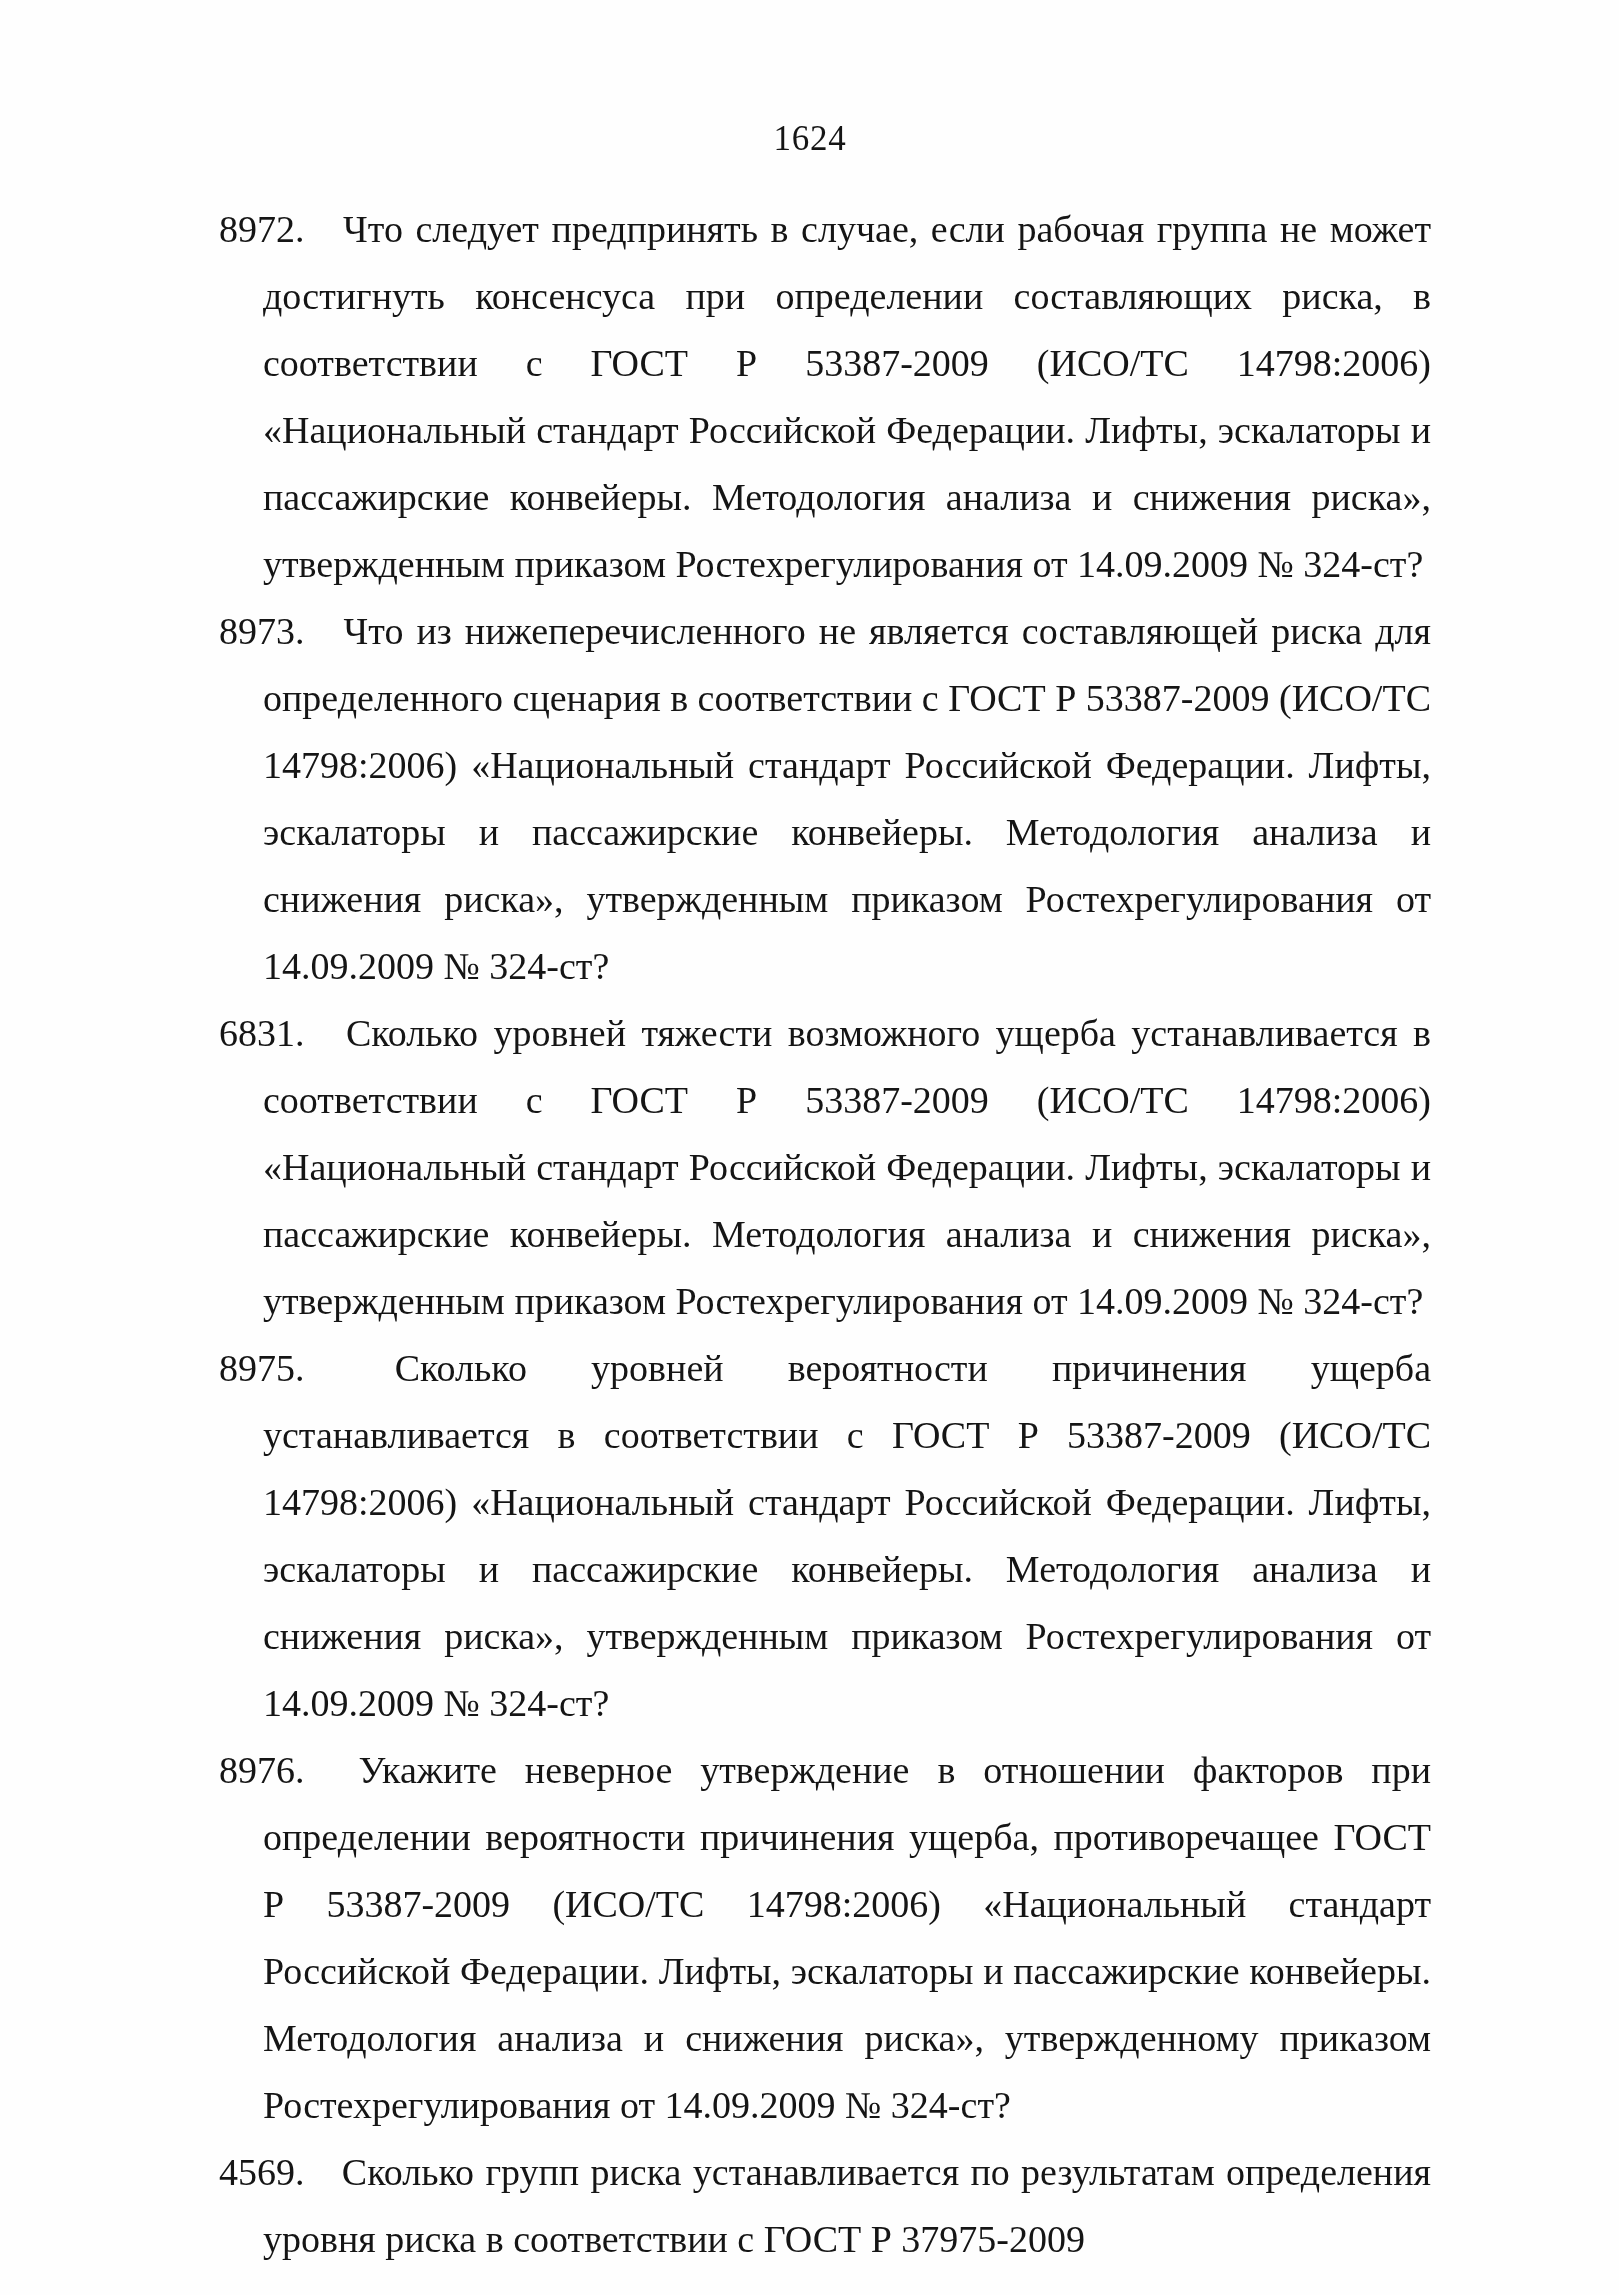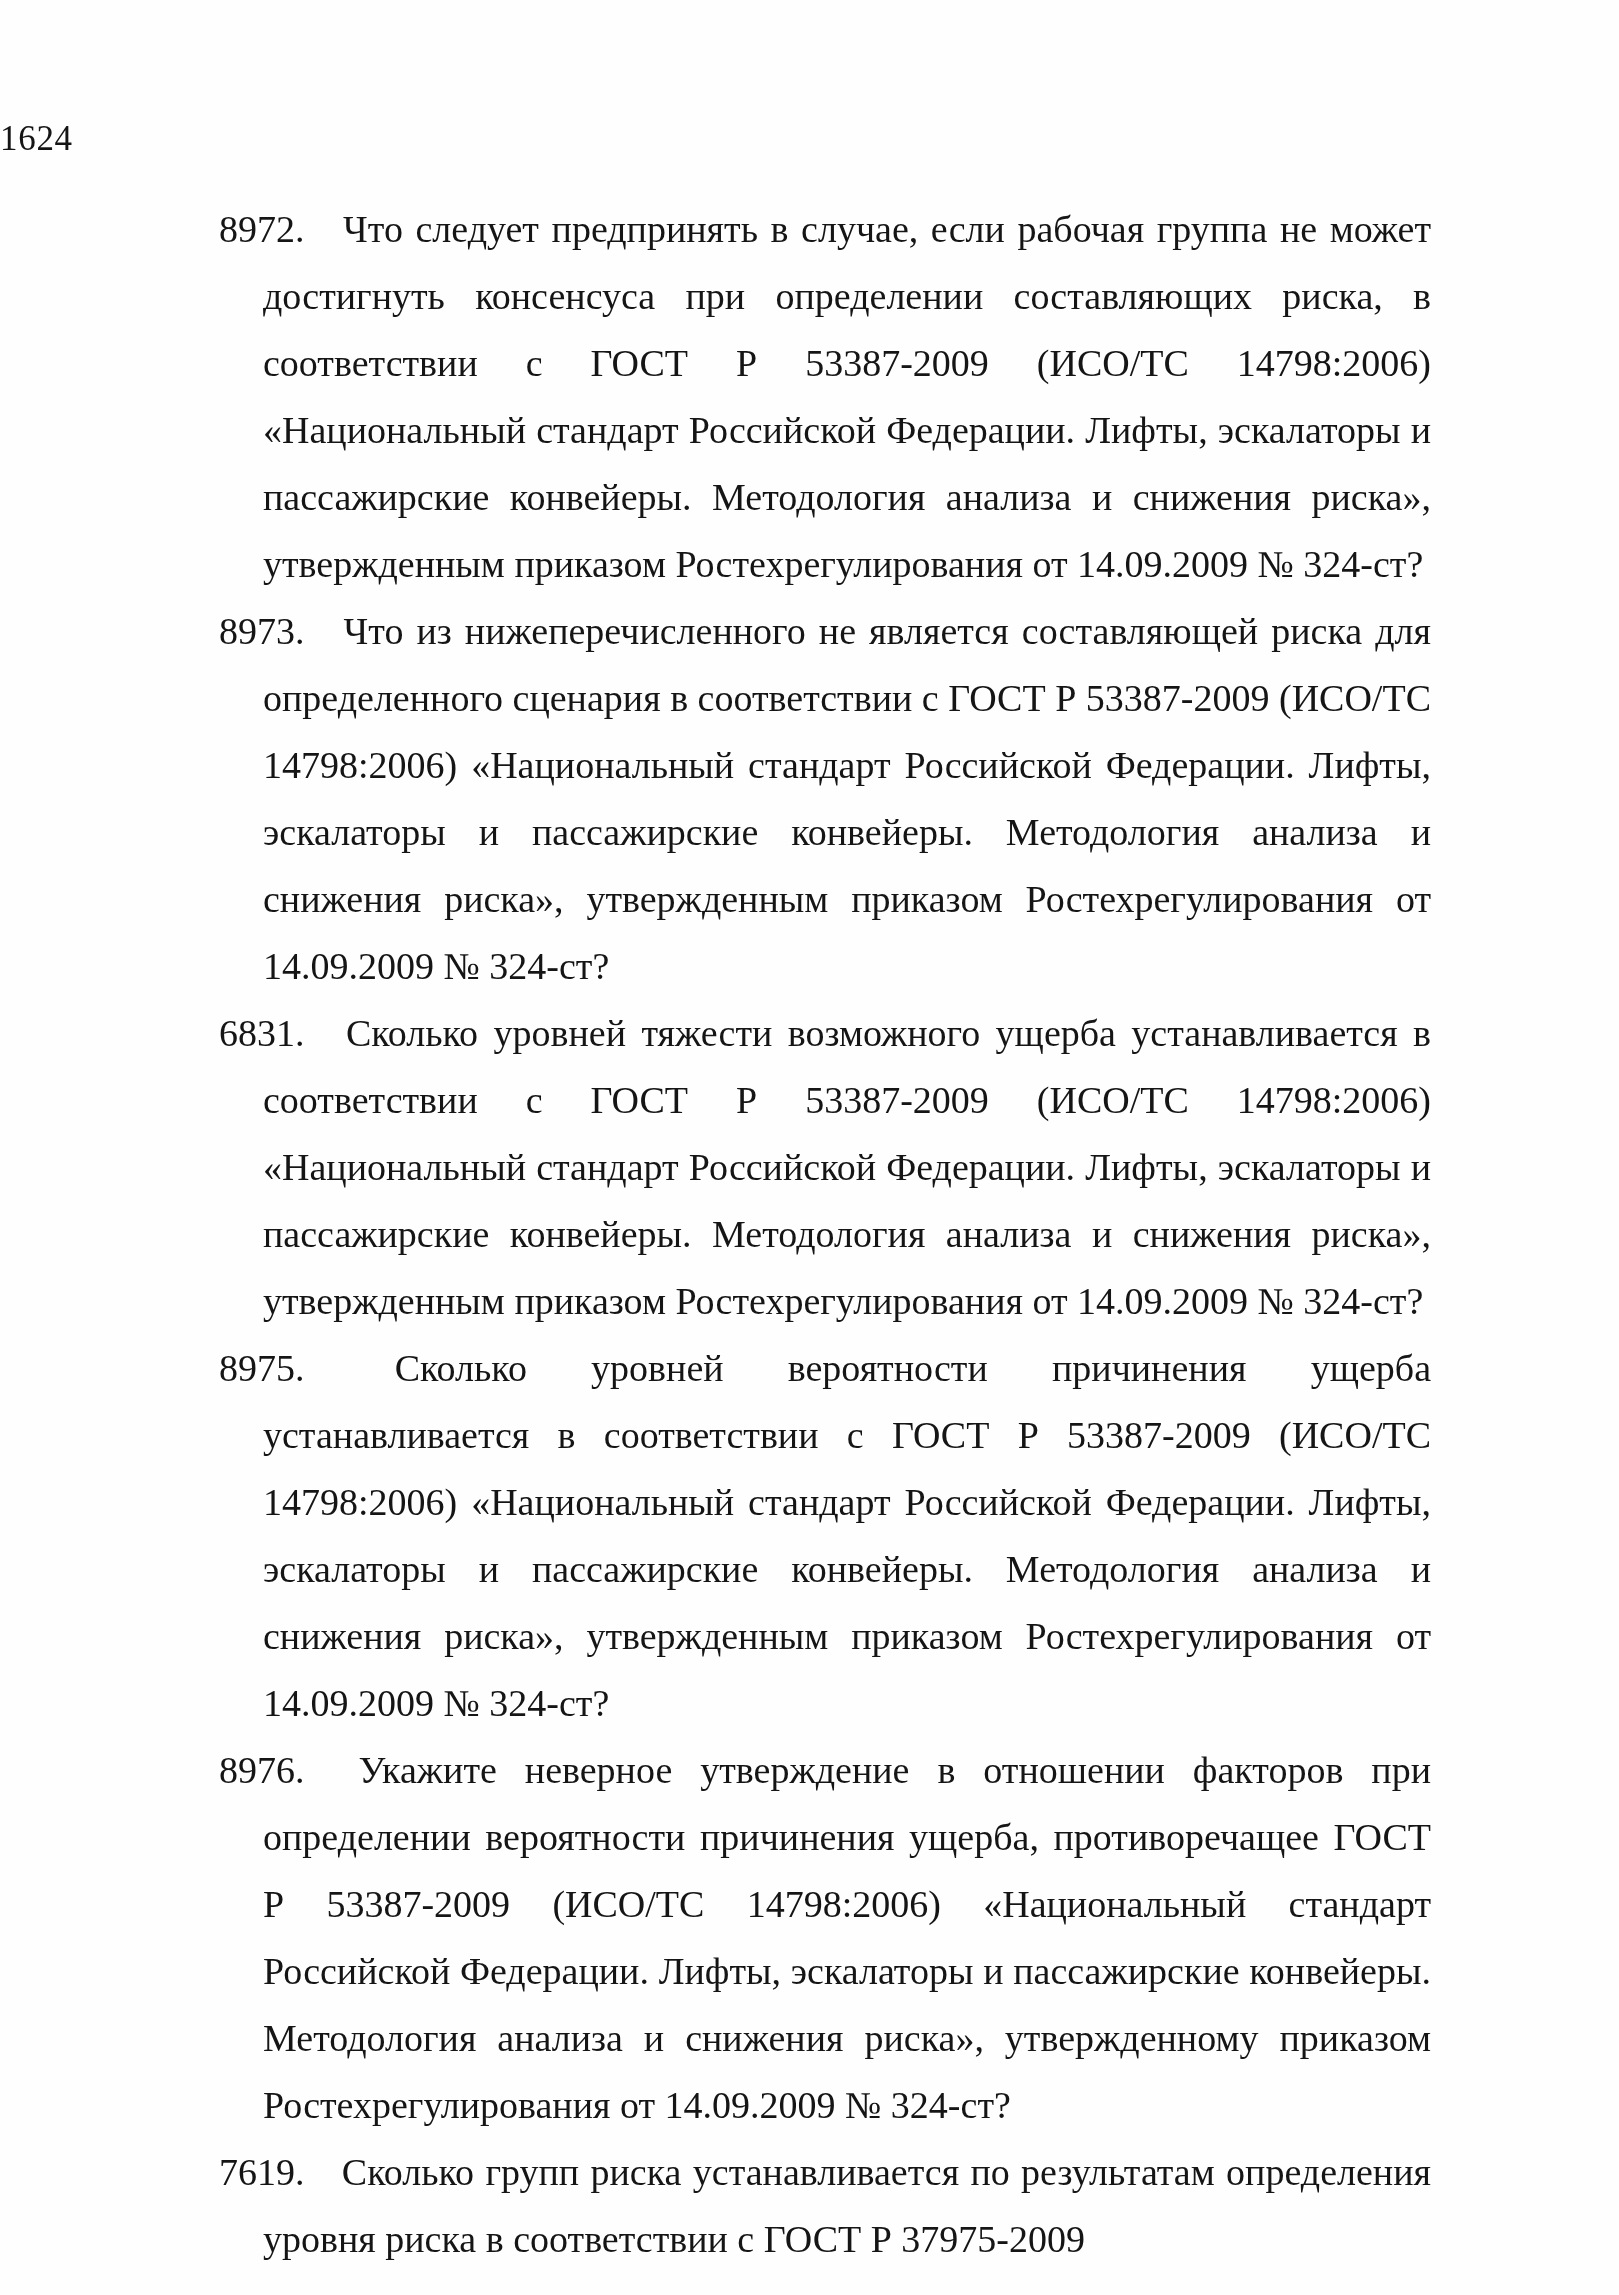--- a/index.html
+++ b/index.html
@@ -19,21 +19,21 @@
       background: #fefefe;
       color: #151515;
       box-sizing: border-box;
       overflow: hidden;
     }
     .page-number {
       position: absolute;
       top: 119px;
       left: 0;
       width: 100%;
-      text-align: left;
+      text-align: center;
       font-size: 35px;
       letter-spacing: 0.7px;
     }
     .content {
       position: absolute;
       top: 196px;
       left: 219px;
       width: 1212px;
     }
     p.q {
@@ -63,18 +63,18 @@
     <p class="q"><span class="q-num">8972.</span> <span class="q-text">Что следует предпринять в случае, если рабочая группа не может достигнуть консенсуса при определении составляющих риска, в соответствии с ГОСТ Р 53387-2009 (ИСО/ТС 14798:2006) «Национальный стандарт Российской Федерации. Лифты, эскалаторы и пассажирские конвейеры. Методология анализа и снижения риска», утвержденным приказом Ростехрегулирования от 14.09.2009 № 324-ст?</span></p>
 
     <p class="q"><span class="q-num">8973.</span> <span class="q-text">Что из нижеперечисленного не является составляющей риска для определенного сценария в соответствии с ГОСТ Р 53387-2009 (ИСО/ТС 14798:2006) «Национальный стандарт Российской Федерации. Лифты, эскалаторы и пассажирские конвейеры. Методология анализа и снижения риска», утвержденным приказом Ростехрегулирования от 14.09.2009 № 324-ст?</span></p>
 
     <p class="q"><span class="q-num">6831.</span> <span class="q-text">Сколько уровней тяжести возможного ущерба устанавливается в соответствии с ГОСТ Р 53387-2009 (ИСО/ТС 14798:2006) «Национальный стандарт Российской Федерации. Лифты, эскалаторы и пассажирские конвейеры. Методология анализа и снижения риска», утвержденным приказом Ростехрегулирования от 14.09.2009 № 324-ст?</span></p>
 
     <p class="q"><span class="q-num">8975.</span> <span class="q-text">Сколько уровней вероятности причинения ущерба устанавливается в соответствии с ГОСТ Р 53387-2009 (ИСО/ТС 14798:2006) «Национальный стандарт Российской Федерации. Лифты, эскалаторы и пассажирские конвейеры. Методология анализа и снижения риска», утвержденным приказом Ростехрегулирования от 14.09.2009 № 324-ст?</span></p>
 
     <p class="q"><span class="q-num">8976.</span> <span class="q-text">Укажите неверное утверждение в отношении факторов при определении вероятности причинения ущерба, противоречащее ГОСТ Р 53387-2009 (ИСО/ТС 14798:2006) «Национальный стандарт Российской Федерации. Лифты, эскалаторы и пассажирские конвейеры. Методология анализа и снижения риска», утвержденному приказом Ростехрегулирования от 14.09.2009 № 324-ст?</span></p>
 
-    <p class="q"><span class="q-num">7619.</span> <span class="q-text">Сколько групп риска устанавливается по результатам определения уровня риска в соответствии с ГОСТ Р 37975-2009</span></p>
+    <p class="q"><span class="q-num">4569.</span> <span class="q-text">Сколько групп риска устанавливается по результатам определения уровня риска в соответствии с ГОСТ Р 37975-2009</span></p>
 
   </div>
 
 </div>
 
 
 </body></html>

